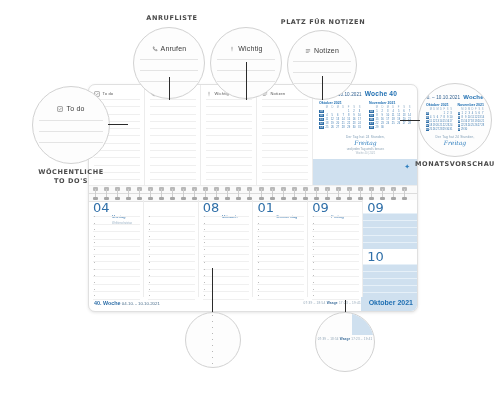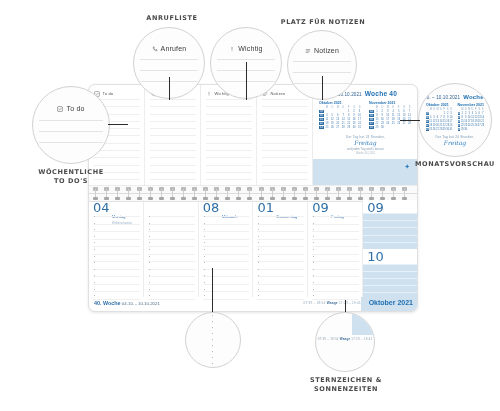--- a/index.html
+++ b/index.html
@@ -936,16 +936,14 @@
 
   <div class="lead v" style="left:345px;top:300px;height:14px;"></div>
   <div class="circle" style="left:315px;top:312px;width:60px;height:60px;">
     <div style="position:absolute;right:0;top:0;width:22px;height:22px;background:#cfe0ef;"></div>
     <div style="position:absolute;left:0;right:0;top:24px;font-size:3px;color:#8fa4b6;text-align:center;letter-spacing:.2px;">
       <span>07:39 – 18:54</span>
       <b style="color:#3f6f9c;">Waage</b>
       <span>17:23 – 19:41</span>
     </div>
   </div>
-  <div class="cap" style="left:300px;top:376px;width:92px;">Sternzeichen &amp;
-Sonnenzeiten</div>
 
 </div>
 
 </body></html>

